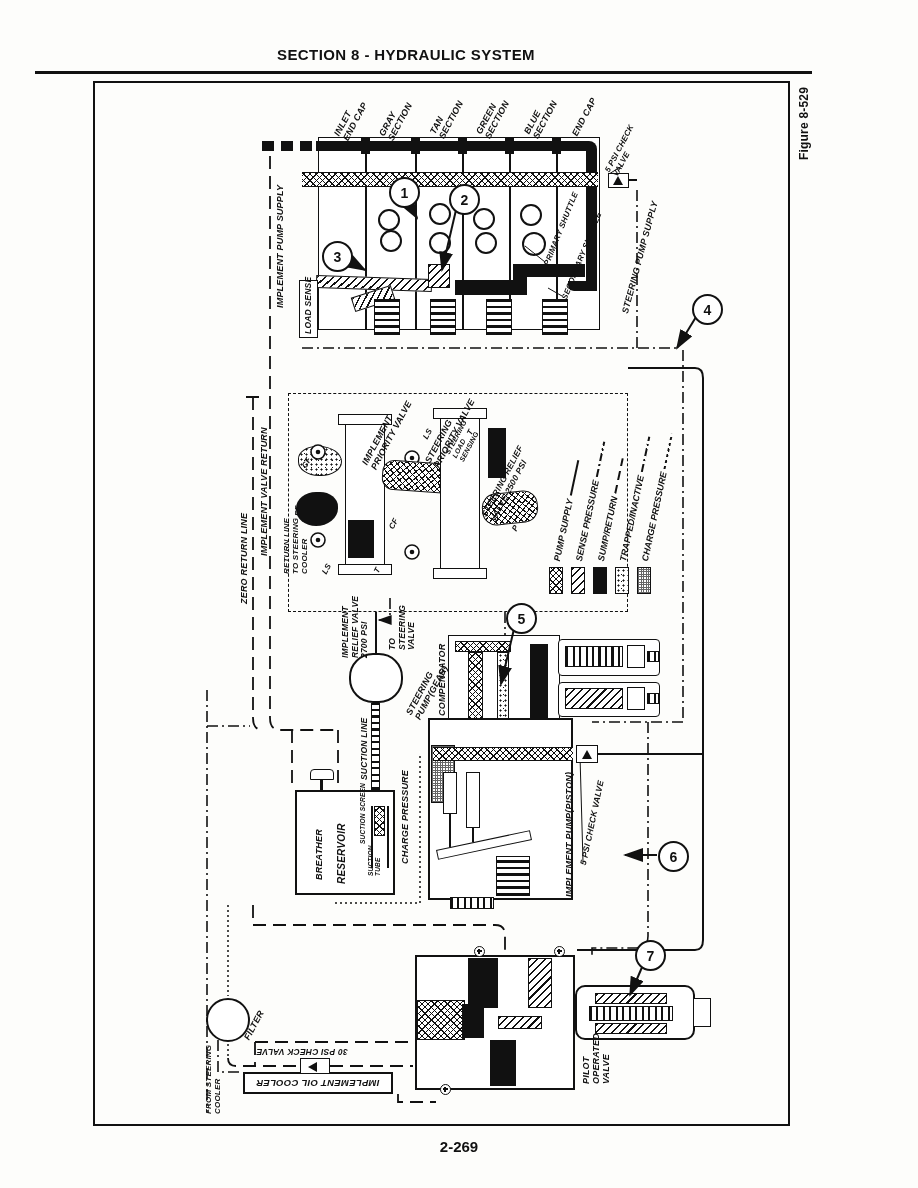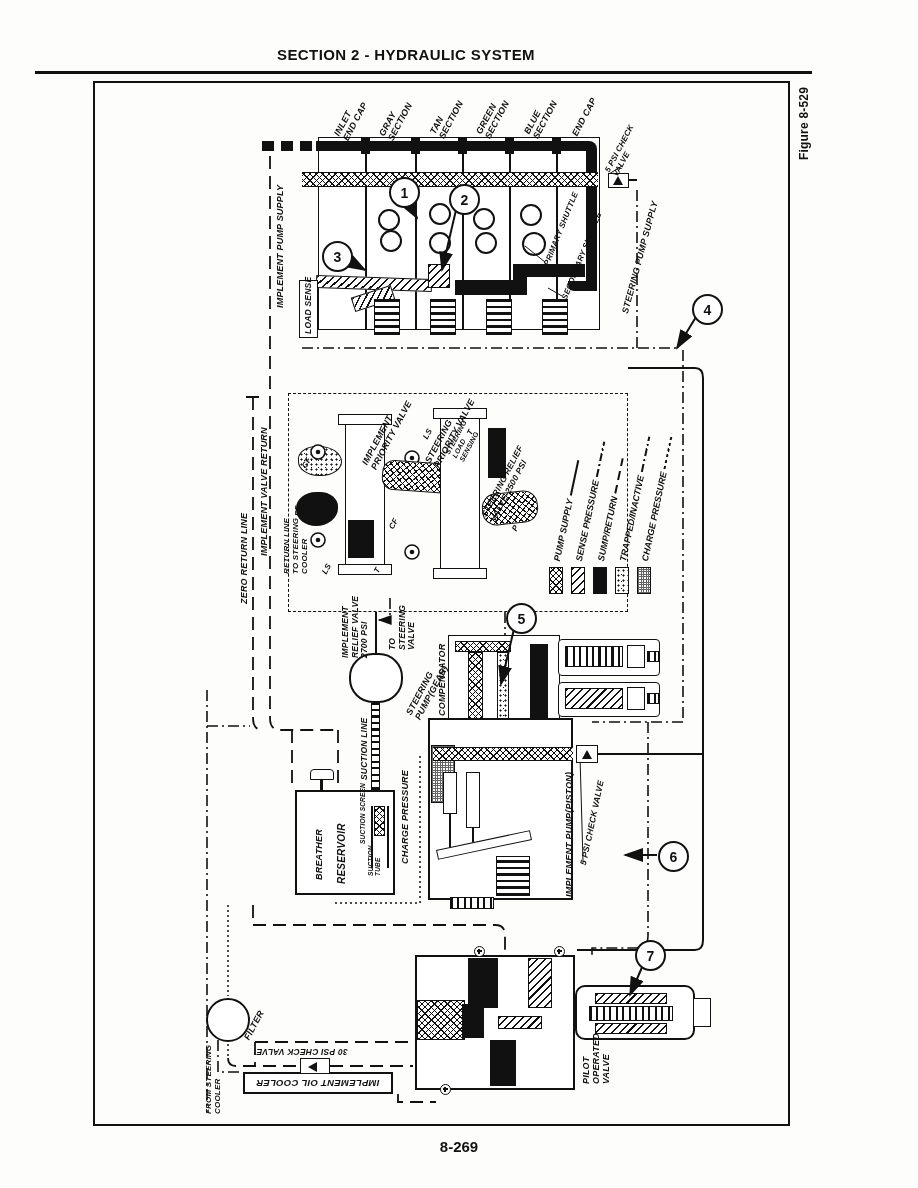--- a/index.html
+++ b/index.html
@@ -48,26 +48,26 @@
   .pageno{position:absolute;left:0;right:0;top:1138px;text-align:center;font:700 15px "Liberation Sans",sans-serif;}
   .figcap{font:700 12px "Liberation Sans",sans-serif;white-space:nowrap;}
   svg.overlay{position:absolute;left:0;top:0;z-index:5;pointer-events:none;}
   .z10{z-index:10;} .z20{z-index:20;}
 </style>
 </head>
 <body>
 
 <div id="page">
 
-  <div class="title">SECTION 2 - HYDRAULIC SYSTEM</div>
+  <div class="title">SECTION 8 - HYDRAULIC SYSTEM</div>
   <div class="abs" style="left:35px;top:71px;width:777px;height:2.5px;background:#111;"></div>
 
   <div class="box" style="left:93px;top:81px;width:697px;height:1045px;border-width:2px;background:transparent;"></div>
   <div class="lbl r90 figcap" style="left:797px;top:160px;font-style:normal;">Figure 8-529</div>
-  <div class="pageno">8-269</div>
+  <div class="pageno">2-269</div>
 
   <div class="box" style="left:318px;top:137px;width:282px;height:193px;border-width:1.8px;"></div>
   <div class="fillrect" style="left:365px;top:137px;width:1.5px;height:193px;background:#111;"></div>
   <div class="fillrect" style="left:415px;top:137px;width:1.5px;height:193px;background:#111;"></div>
   <div class="fillrect" style="left:462px;top:137px;width:1.5px;height:193px;background:#111;"></div>
   <div class="fillrect" style="left:509px;top:137px;width:1.5px;height:193px;background:#111;"></div>
   <div class="fillrect" style="left:556px;top:137px;width:1.5px;height:193px;background:#111;"></div>
 
   <div class="fillrect blk z10" style="left:316px;top:141px;width:272px;height:10px;"></div>
   <div class="fillrect z10" style="left:262px;top:141px;width:54px;height:10px;background-image:repeating-linear-gradient(90deg,#111 0 12px,transparent 12px 19px);"></div>

